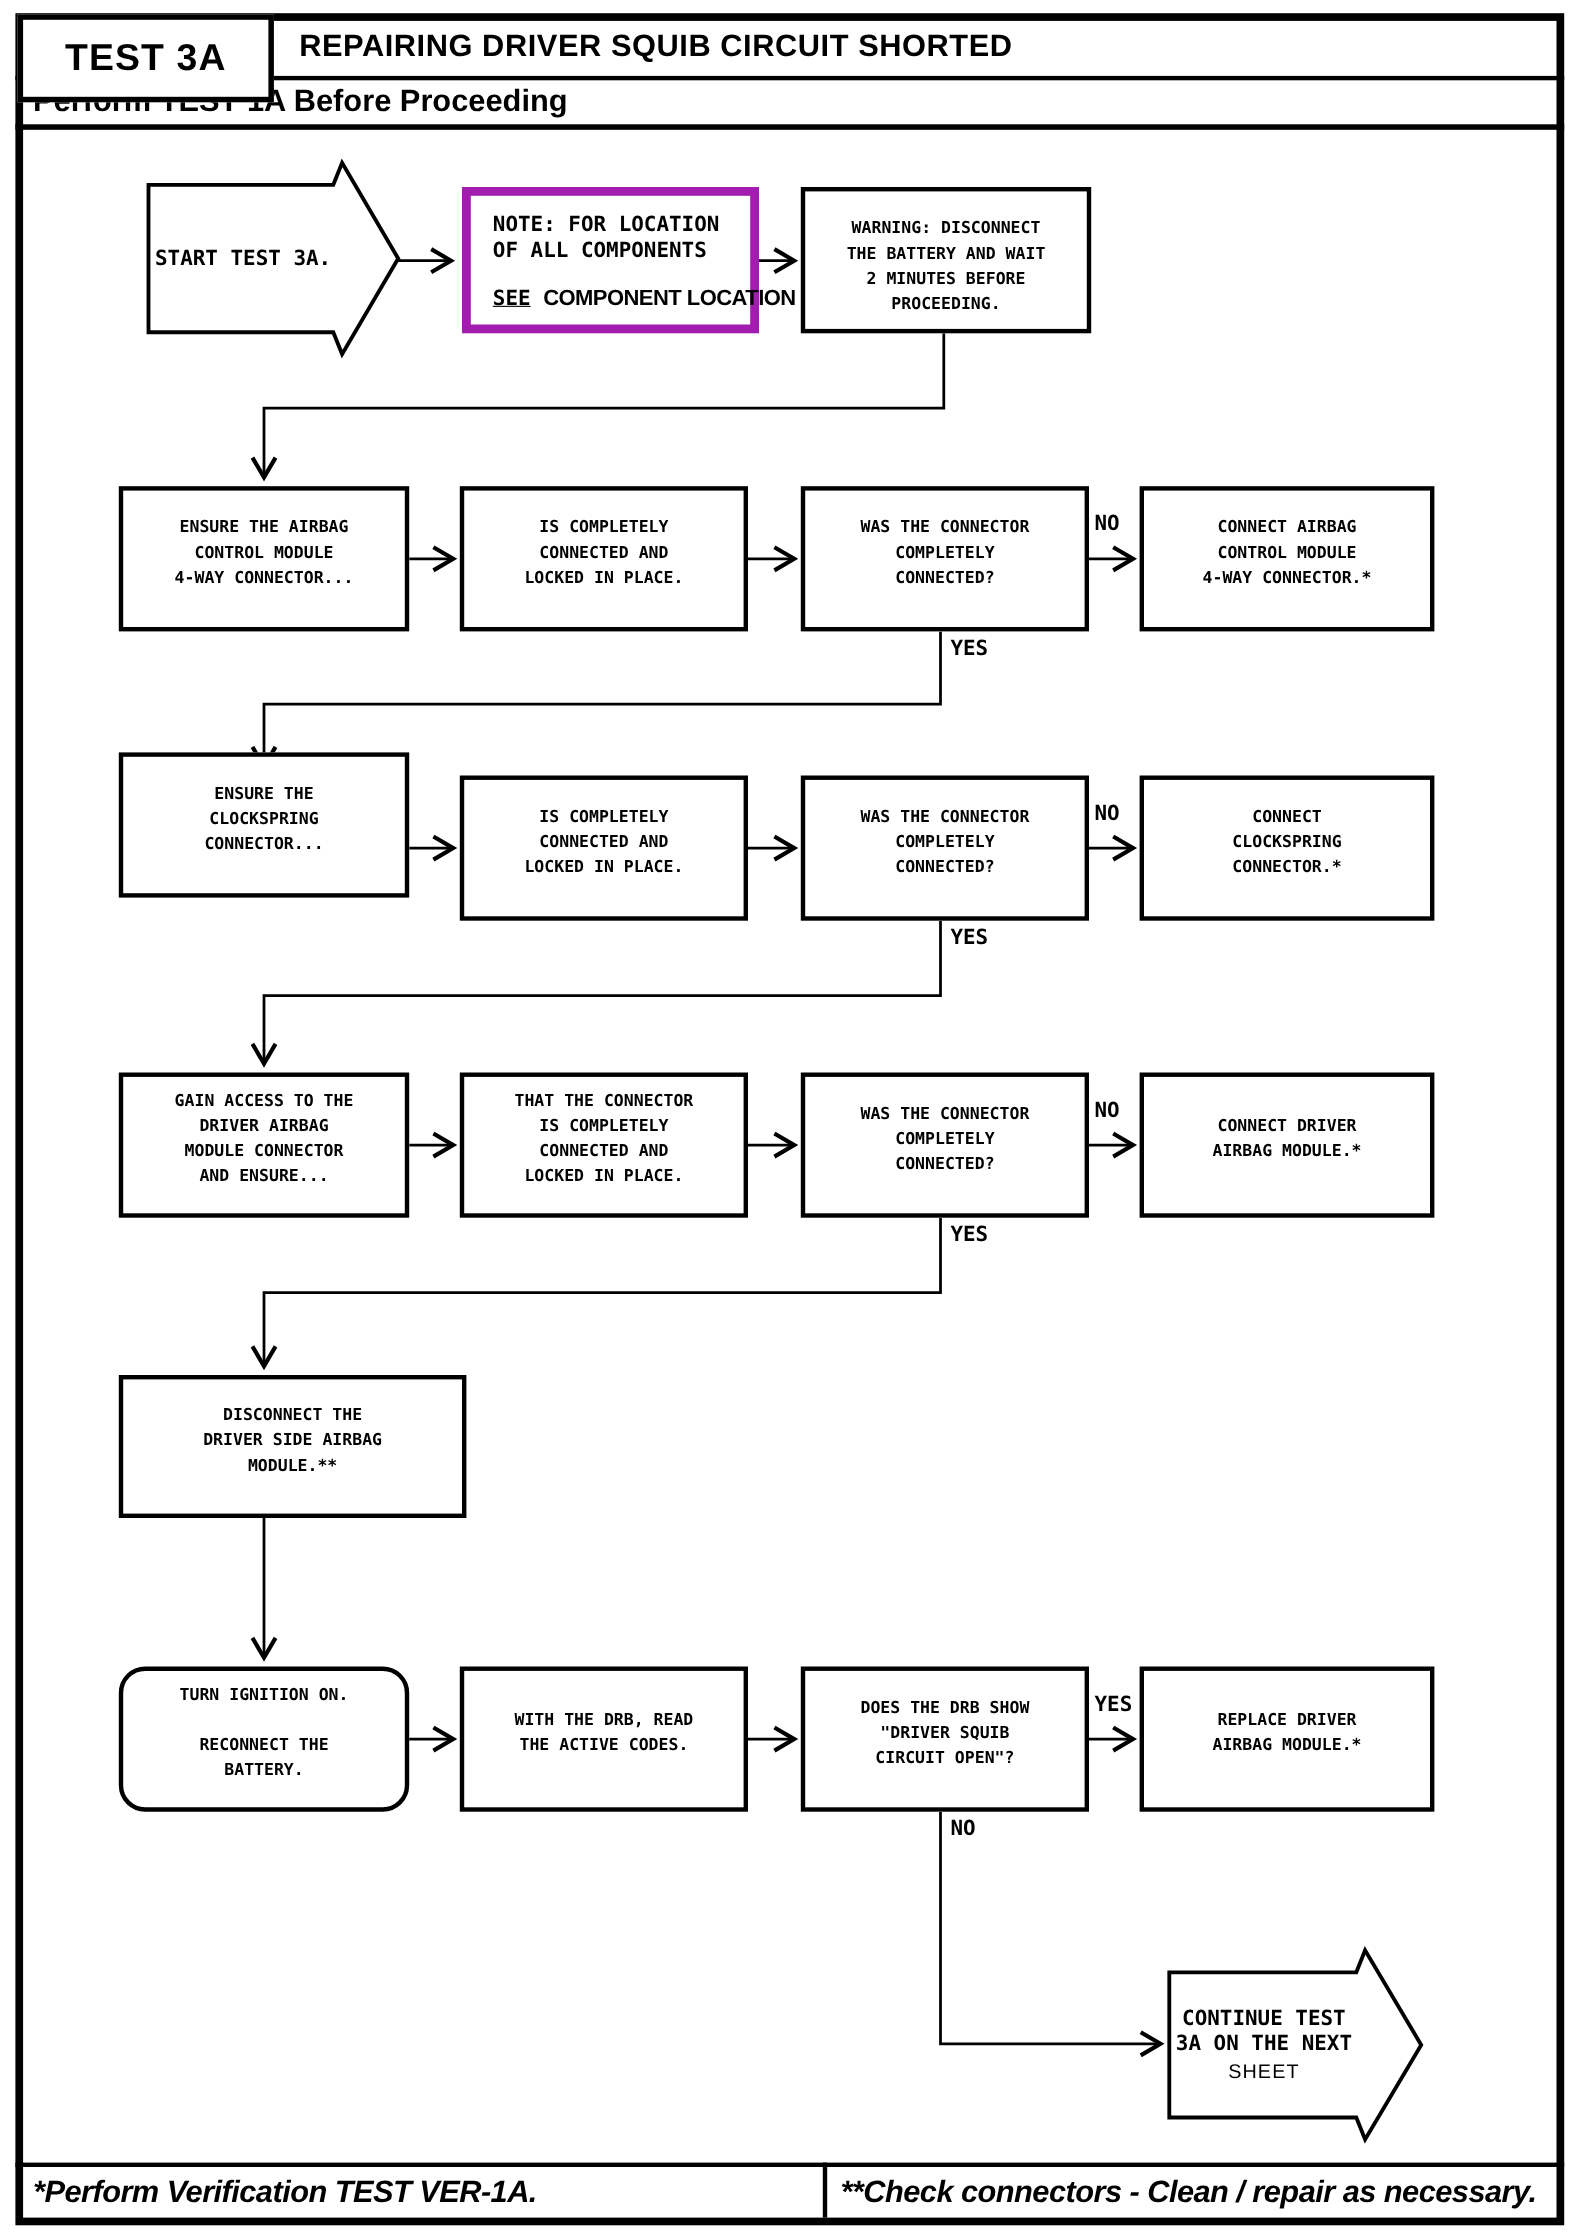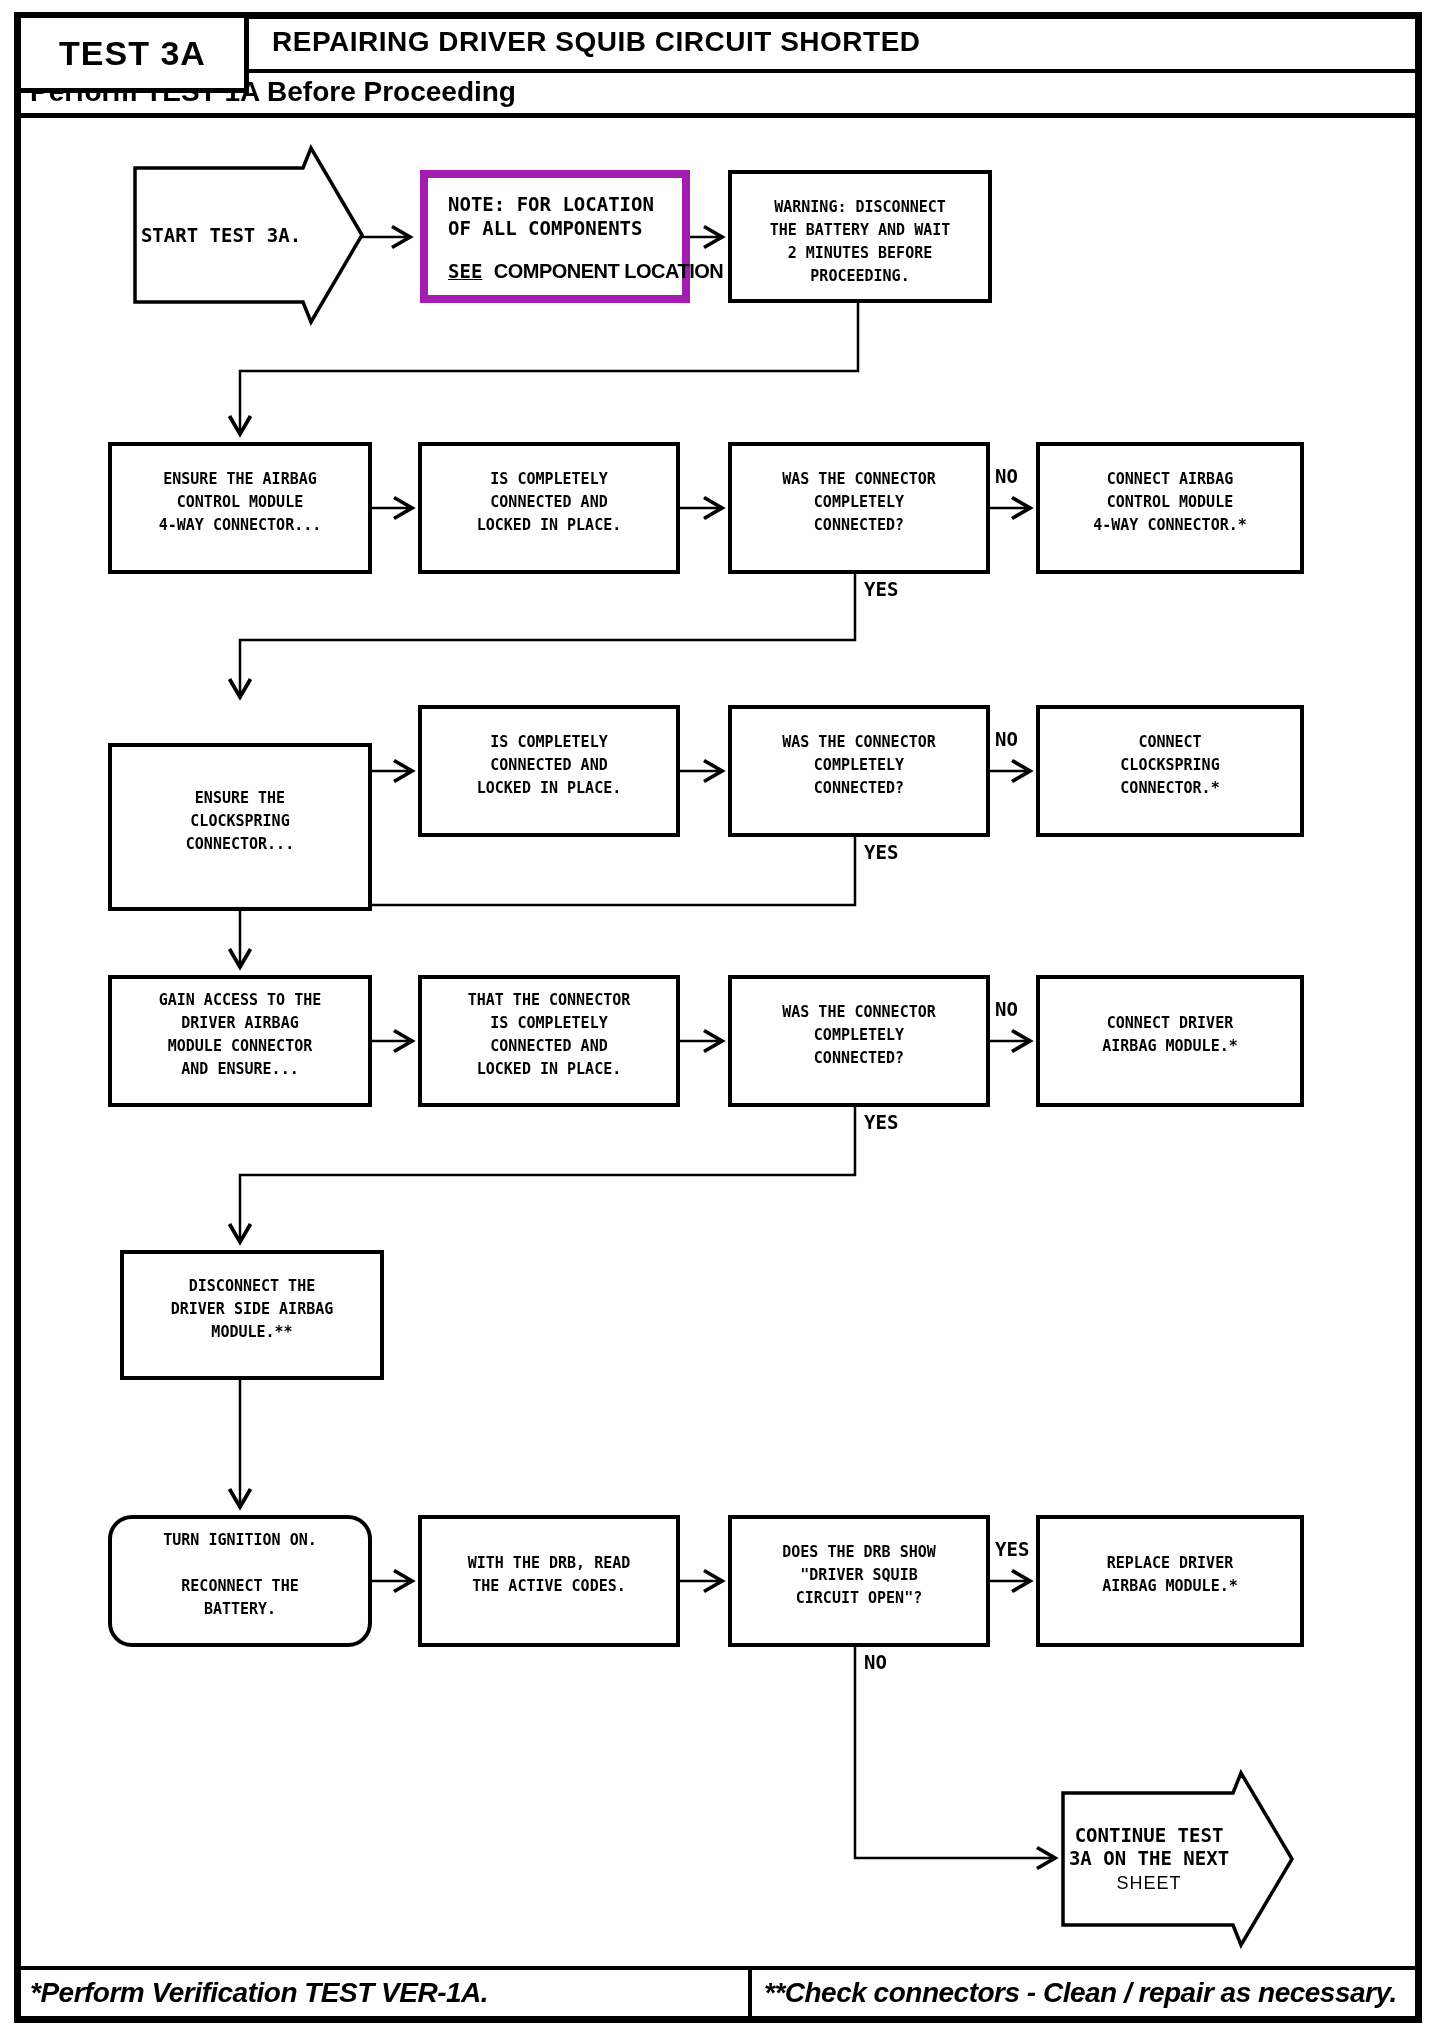--- a/index.html
+++ b/index.html
@@ -130,21 +130,21 @@
 LOCKED IN PLACE.</div>
   <div class="abs fbox" style="left:728px;top:442px;width:262px;height:132px;">WAS THE CONNECTOR
 COMPLETELY
 CONNECTED?</div>
   <div class="abs fbox" style="left:1036px;top:442px;width:268px;height:132px;">CONNECT AIRBAG
 CONTROL MODULE
 4-WAY CONNECTOR.*</div>
   <div class="abs flow-label" style="left:995px;top:467px;">NO</div>
   <div class="abs flow-label" style="left:864px;top:580px;">YES</div>
 
-  <div class="abs fbox" style="left:108px;top:743px;width:264px;height:168px;">ENSURE THE
+  <div class="abs fbox" style="left:108px;top:684px;width:264px;height:132px;">ENSURE THE
 CLOCKSPRING
 CONNECTOR...</div>
   <div class="abs fbox" style="left:418px;top:705px;width:262px;height:132px;">IS COMPLETELY
 CONNECTED AND
 LOCKED IN PLACE.</div>
   <div class="abs fbox" style="left:728px;top:705px;width:262px;height:132px;">WAS THE CONNECTOR
 COMPLETELY
 CONNECTED?</div>
   <div class="abs fbox" style="left:1036px;top:705px;width:268px;height:132px;">CONNECT
 CLOCKSPRING
@@ -161,21 +161,21 @@
 CONNECTED AND
 LOCKED IN PLACE.</div>
   <div class="abs fbox" style="left:728px;top:975px;width:262px;height:132px;">WAS THE CONNECTOR
 COMPLETELY
 CONNECTED?</div>
   <div class="abs fbox" style="left:1036px;top:975px;width:268px;height:132px;">CONNECT DRIVER
 AIRBAG MODULE.*</div>
   <div class="abs flow-label" style="left:995px;top:1000px;">NO</div>
   <div class="abs flow-label" style="left:864px;top:1113px;">YES</div>
 
-  <div class="abs fbox" style="left:120px;top:1250px;width:264px;height:130px;">DISCONNECT THE
+  <div class="abs fbox" style="left:108px;top:1250px;width:316px;height:130px;">DISCONNECT THE
 DRIVER SIDE AIRBAG
 MODULE.**</div>
 
   <div class="abs fbox" style="left:108px;top:1515px;width:264px;height:132px;border-radius:24px;">TURN IGNITION ON.
 
 RECONNECT THE
 BATTERY.</div>
   <div class="abs fbox" style="left:418px;top:1515px;width:262px;height:132px;">WITH THE DRB, READ
 THE ACTIVE CODES.</div>
   <div class="abs fbox" style="left:728px;top:1515px;width:262px;height:132px;">DOES THE DRB SHOW

